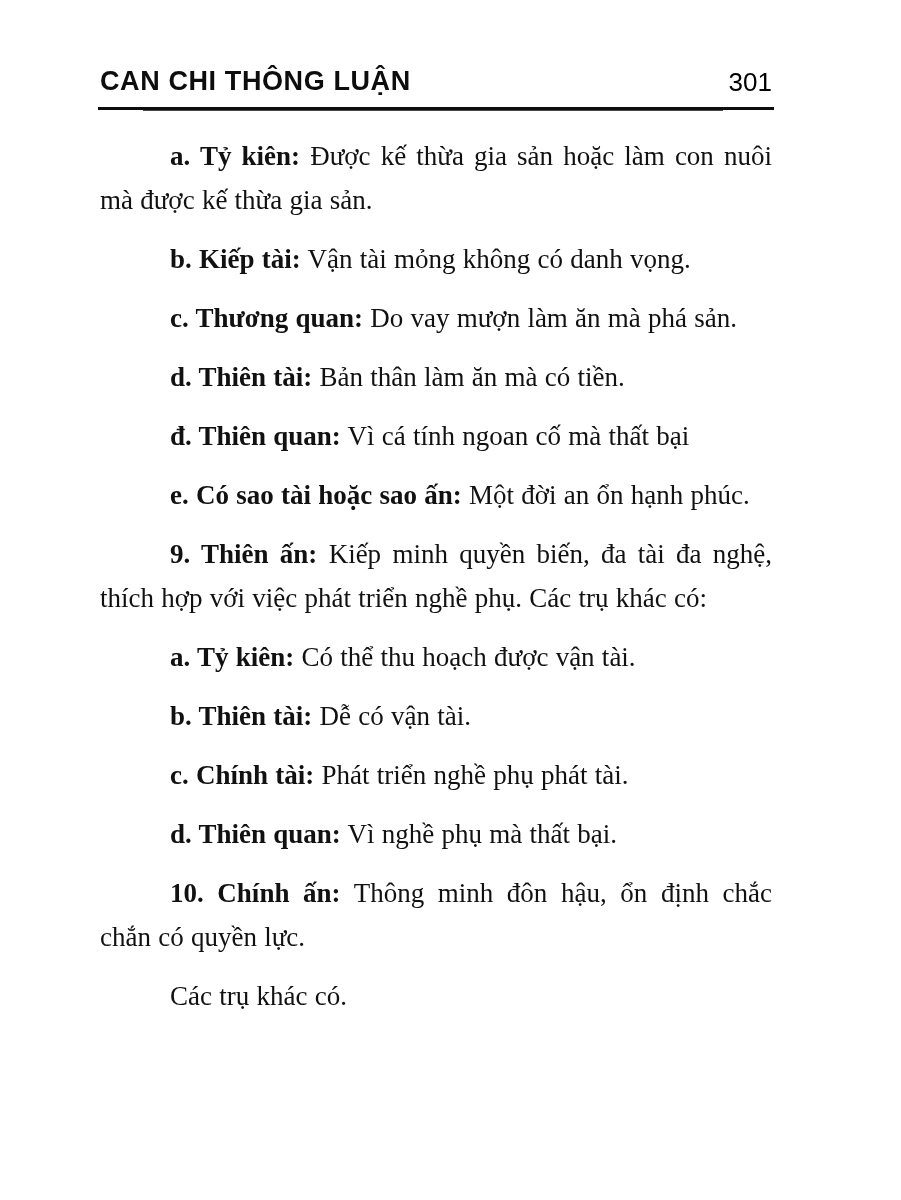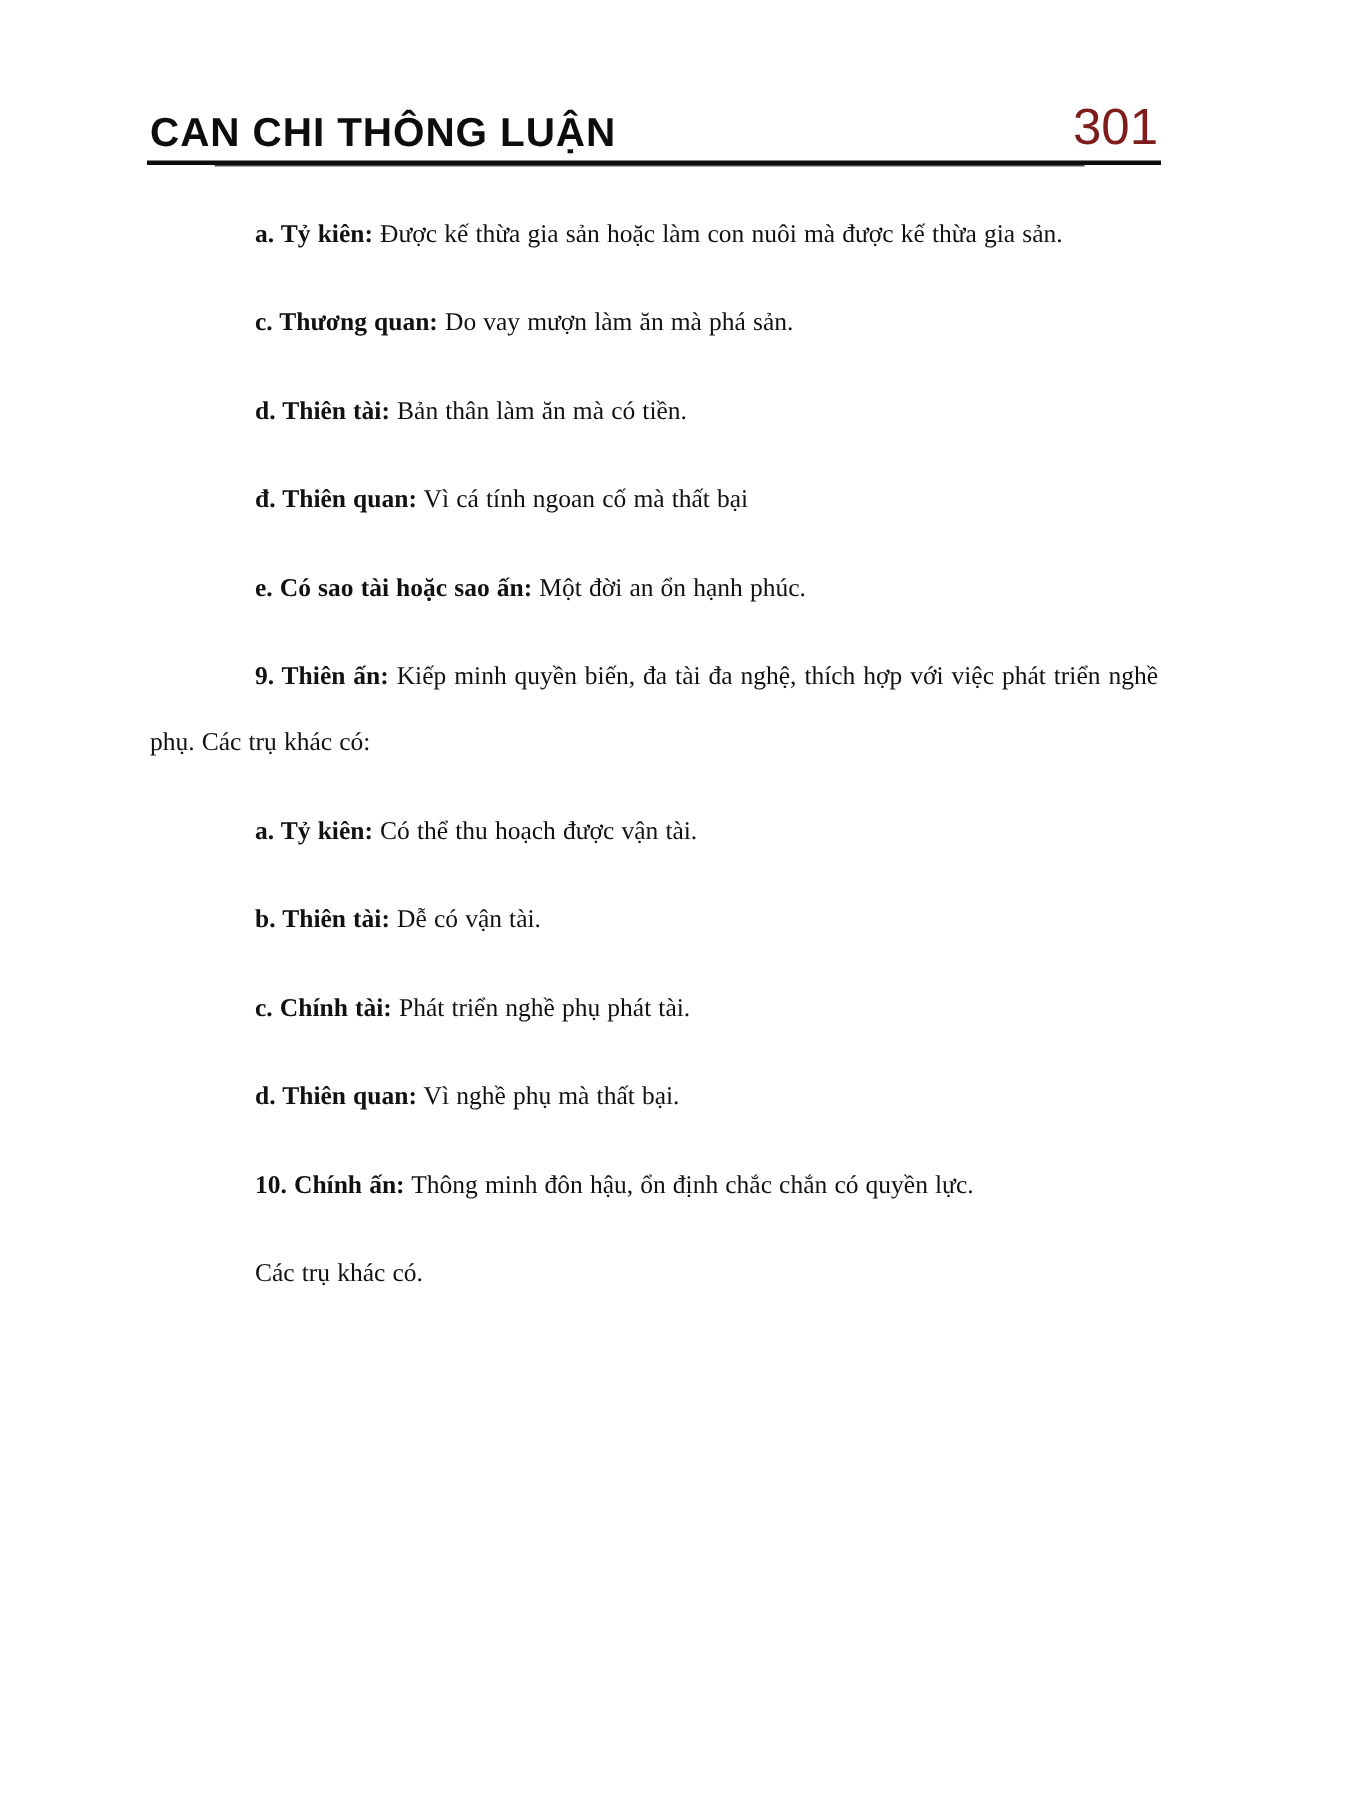--- a/index.html
+++ b/index.html
@@ -39,23 +39,23 @@
     font-weight: bold;
     font-size: 27px;
     letter-spacing: 0.6px;
     line-height: 1;
     color: #0d0d0d;
     white-space: nowrap;
   }
   .header-pageno {
     font-family: "Liberation Sans", "DejaVu Sans", sans-serif;
     font-weight: normal;
-    font-size: 34px;
+    font-size: 26px;
     line-height: 1;
-    color: #7f1d1d;
+    color: #000000;
   }
   .header-rule {
     position: absolute;
     left: 98px;
     top: 107px;
     width: 676px;
     height: 3px;
     background: #0d0d0d;
   }
   .header-rule::after {
@@ -72,21 +72,21 @@
   
   .body-text {
     position: absolute;
     left: 100px;
     top: 134px;
     width: 672px;
   }
 
   .para {
     margin: 0 0 15px 0;
-    font-size: 17px;
+    font-size: 27px;
     line-height: 44px;
     text-align: justify;
     text-justify: inter-word;
     text-indent: 70px;
     word-spacing: 0.5px;
     color: #111111;
   }
   .para:last-child {
     margin-bottom: 0;
   }
@@ -104,20 +104,21 @@
 <div class="page">
 
   <div class="header">
     <div class="header-title">CAN CHI THÔNG LUẬN</div>
     <div class="header-pageno">301</div>
   </div>
   <div class="header-rule"></div>
 
   <div class="body-text" id="body-text">
       <p class="para"><span class="lbl">a. Tỷ kiên:</span><span> Được kế thừa gia sản hoặc làm con nuôi mà được kế thừa gia sản.</span></p>
+      <p class="para single"><span class="lbl">b. Kiếp tài:</span><span> Vận tài mỏng không có danh vọng.</span></p>
       <p class="para single"><span class="lbl">c. Thương quan:</span><span> Do vay mượn làm ăn mà phá sản.</span></p>
       <p class="para single"><span class="lbl">d. Thiên tài:</span><span> Bản thân làm ăn mà có tiền.</span></p>
       <p class="para single"><span class="lbl">đ. Thiên quan:</span><span> Vì cá tính ngoan cố mà thất bại</span></p>
       <p class="para single"><span class="lbl">e. Có sao tài hoặc sao ấn:</span><span> Một đời an ổn hạnh phúc.</span></p>
       <p class="para"><span class="lbl">9. Thiên ấn:</span><span> Kiếp minh quyền biến, đa tài đa nghệ, thích hợp với việc phát triển nghề phụ. Các trụ khác có:</span></p>
       <p class="para single"><span class="lbl">a. Tỷ kiên:</span><span> Có thể thu hoạch được vận tài.</span></p>
       <p class="para single"><span class="lbl">b. Thiên tài:</span><span> Dễ có vận tài.</span></p>
       <p class="para single"><span class="lbl">c. Chính tài:</span><span> Phát triển nghề phụ phát tài.</span></p>
       <p class="para single"><span class="lbl">d. Thiên quan:</span><span> Vì nghề phụ mà thất bại.</span></p>
       <p class="para"><span class="lbl">10. Chính ấn:</span><span> Thông minh đôn hậu, ổn định chắc chắn có quyền lực.</span></p>

